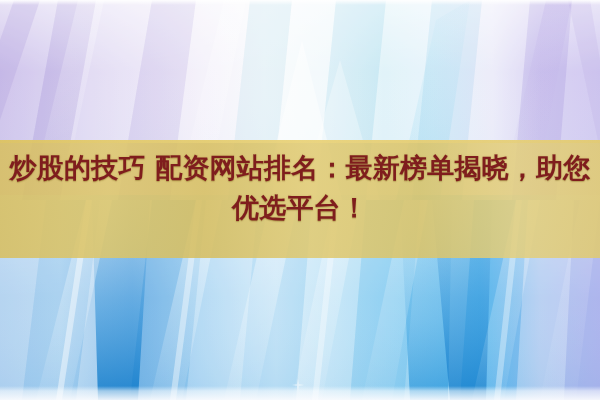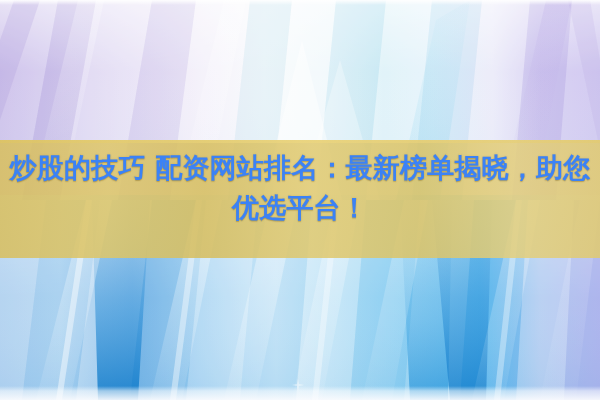--- a/index.html
+++ b/index.html
@@ -61,21 +61,21 @@
     position: absolute;
     left: 0;
     top: 148px;
     width: 600px;
     padding: 0 7px;
     box-sizing: border-box;
     text-align: center;
     font-size: 27px;
     line-height: 40px;
     font-weight: bold;
-    color: #3b82f6;
+    color: #7f1d1d;
     letter-spacing: 0.2px;
     text-shadow: 0 1px 1px rgba(120,95,25,0.35),
                  0 0 2px rgba(140,112,35,0.25);
     white-space: normal;
     word-break: break-all;
   }
 
   
   #bottom-fade {
     position: absolute;

